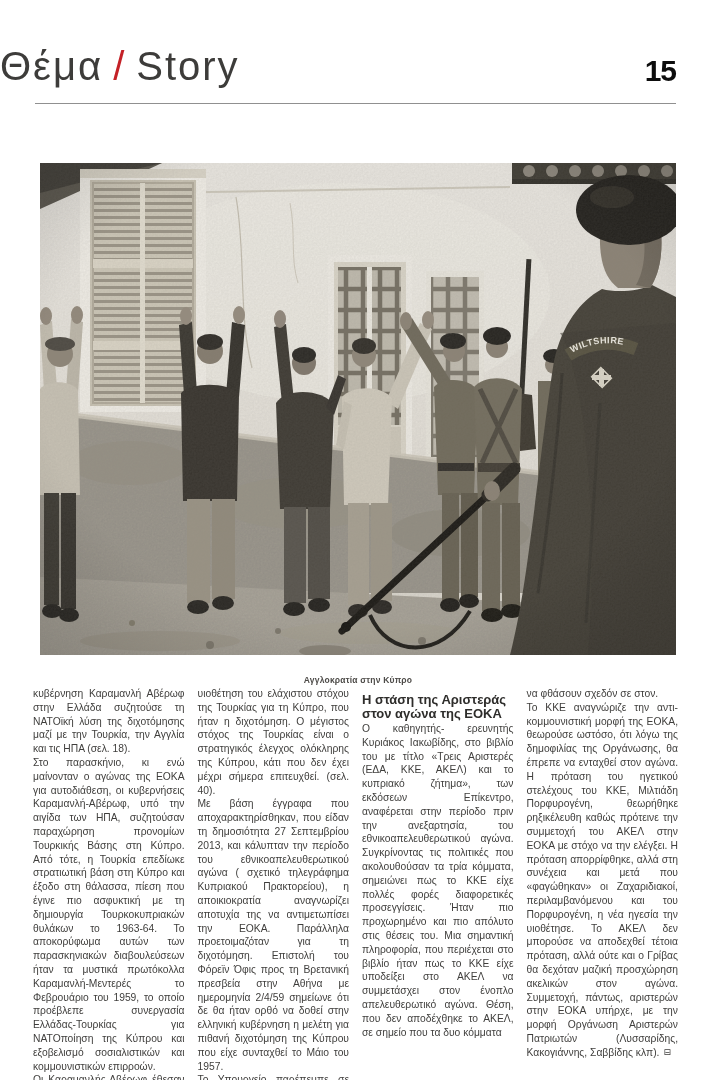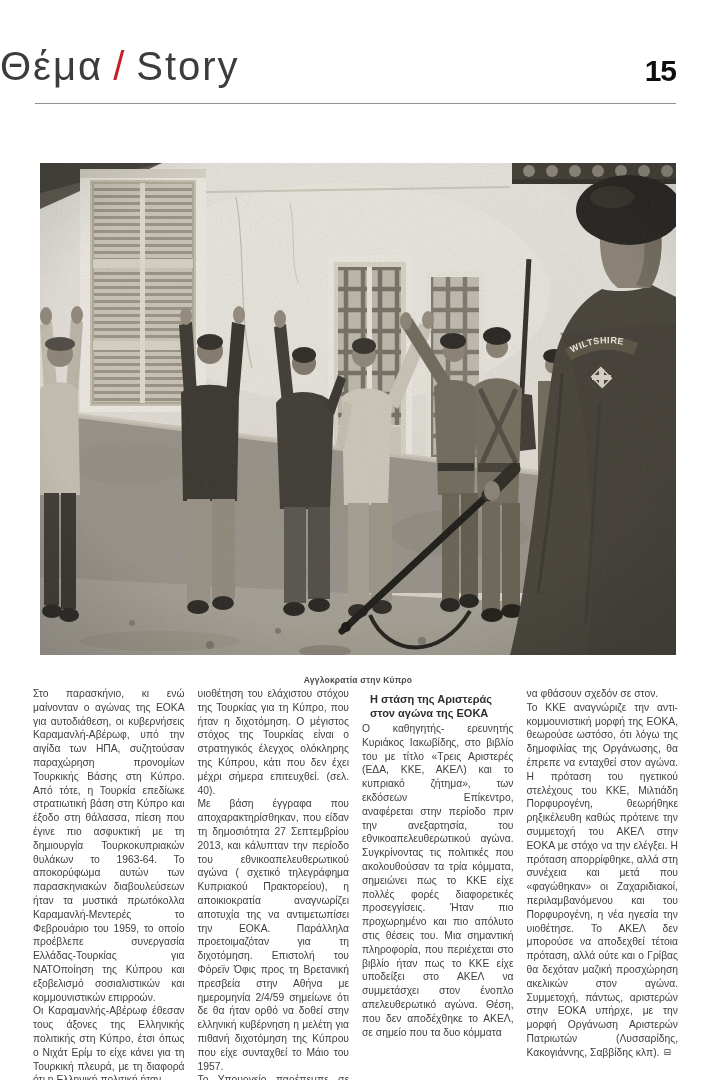--- a/index.html
+++ b/index.html
@@ -32,21 +32,21 @@
 
   
   .cols{
     position:absolute;left:33px;top:687px;width:645px;
     display:flex;gap:13px;
     font-size:10.3px;line-height:13.8px;color:#3f3e3c;
     text-align:justify;hyphens:auto;
   }
   .col{flex:1 1 0;min-width:0;}
   .col p{margin:0;}
-  .col-heading{font-weight:bold;font-size:11px;line-height:13.5px;color:#2e2d2b;margin:6px 8px 2px;text-align:left;}
+  .col-heading{font-weight:bold;font-size:13px;line-height:13.5px;color:#2e2d2b;margin:6px 0 2px;text-align:left;}
   .endmark{margin-left:4px;font-size:9px;position:relative;top:-1px;}
 </style>
 </head>
 <body>
 
 <div class="page">
 
   <div class="section-title"><span>Θέμα</span><span class="divider">/</span><span>Story</span></div>
   <div class="page-num">15</div>
   <div class="header-rule"></div>
@@ -277,20 +277,21 @@
       </g>
 
       <rect width="636" height="492" filter="url(#grain)" opacity="0.16"></rect>
       <rect width="636" height="492" fill="url(#vig)"></rect>
     </svg>
   </div>
   <div class="caption">Αγγλοκρατία στην Κύπρο</div>
 
   <div class="cols" lang="el">
     <div class="col">
+      <p>κυβέρνηση Καραμανλή Αβέρωφ στην Ελλάδα συζητούσε τη ΝΑΤΟϊκή λύση της διχοτόμησης μαζί με την Τουρκία, την Αγγλία και τις ΗΠΑ (σελ. 18).</p>
       <p>Στο παρασκήνιο, κι ενώ μαίνονταν ο αγώνας της ΕΟΚΑ για αυτοδιάθεση, οι κυβερνήσεις Καραμανλή-Αβέρωφ, υπό την αιγίδα των ΗΠΑ, συζητούσαν παραχώρηση προνομίων Τουρκικής Βάσης στη Κύπρο. Από τότε, η Τουρκία επεδίωκε στρατιωτική βάση στη Κύπρο και έξοδο στη θάλασσα, πίεση που έγινε πιο ασφυκτική με τη δημιουργία Τουρκοκυπριακών θυλάκων το 1963-64. Το αποκορύφωμα αυτών των παρασκηνιακών διαβουλεύσεων ήταν τα μυστικά πρωτόκολλα Καραμανλή-Μεντερές το Φεβρουάριο του 1959, το οποίο προέβλεπε συνεργασία Ελλάδας-Τουρκίας για ΝΑΤΟποίηση της Κύπρου και εξοβελισμό σοσιαλιστικών και κομμουνιστικών επιρροών.</p>
       <p>Οι Καραμανλής-Αβέρωφ έθεσαν τους άξονες της Ελληνικής πολιτικής στη Κύπρο, έτσι όπως ο Νιχάτ Ερίμ το είχε κάνει για τη Τουρκική πλευρά, με τη διαφορά ότι η Ελληνική πολιτική ήταν</p>
     </div>
     <div class="col">
       <p>υιοθέτηση του ελάχιστου στόχου της Τουρκίας για τη Κύπρο, που ήταν η διχοτόμηση. Ο μέγιστος στόχος της Τουρκίας είναι ο στρατηγικός έλεγχος ολόκληρης της Κύπρου, κάτι που δεν έχει μέχρι σήμερα επιτευχθεί. (σελ. 40).</p>
       <p>Με βάση έγγραφα που αποχαρακτηρίσθηκαν, που είδαν τη δημοσιότητα 27 Σεπτεμβρίου 2013, και κάλυπταν την περίοδο του εθνικοαπελευθερωτικού αγώνα ( σχετικό τηλεγράφημα Κυπριακού Πρακτορείου), η αποικιοκρατία αναγνωρίζει αποτυχία της να αντιμετωπίσει την ΕΟΚΑ. Παράλληλα προετοιμαζόταν για τη διχοτόμηση. Επιστολή του Φόρεϊν Όφις προς τη Βρετανική πρεσβεία στην Αθήνα με ημερομηνία 2/4/59 σημείωνε ότι δε θα ήταν ορθό να δοθεί στην ελληνική κυβέρνηση η μελέτη για πιθανή διχοτόμηση της Κύπρου που είχε συνταχθεί το Μάιο του 1957.</p>
       <p>Το Υπουργείο παρέπεμπε σε τοποθέτηση του Βρετανού πρωθυπουργού Μακμίλαν στη Βουλή των Κοινοτήτων στις 18/12/58, όταν είχε πει ότι η μελέτη έδειχνε πως τεχνικά ήταν δυνατή η διχοτόμηση, αλλά θα προκαλούσε «ανυ-</p>
     </div>
     <div class="col">
       <div class="col-heading">Η στάση της Αριστεράς στον αγώνα της ΕΟΚΑ</div>

